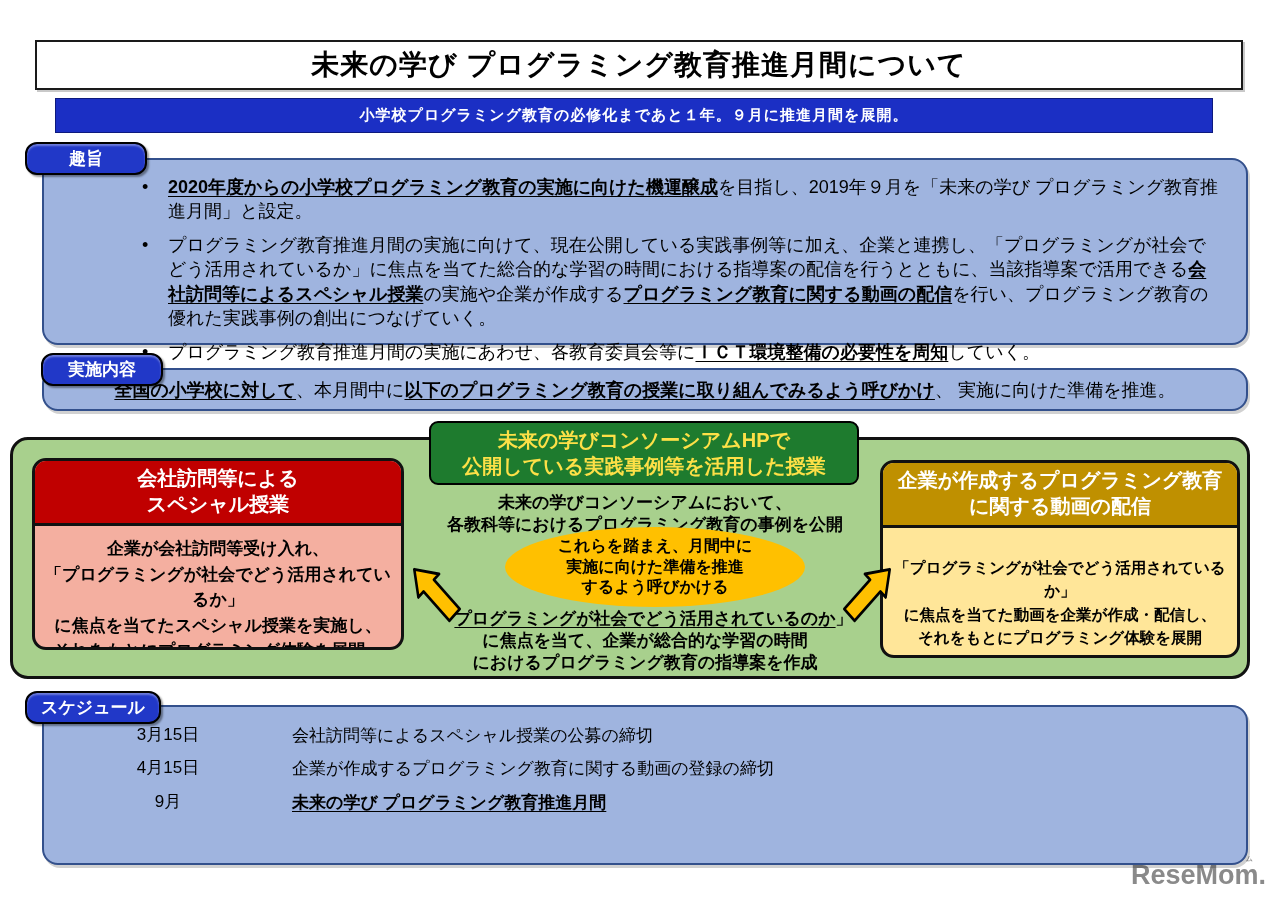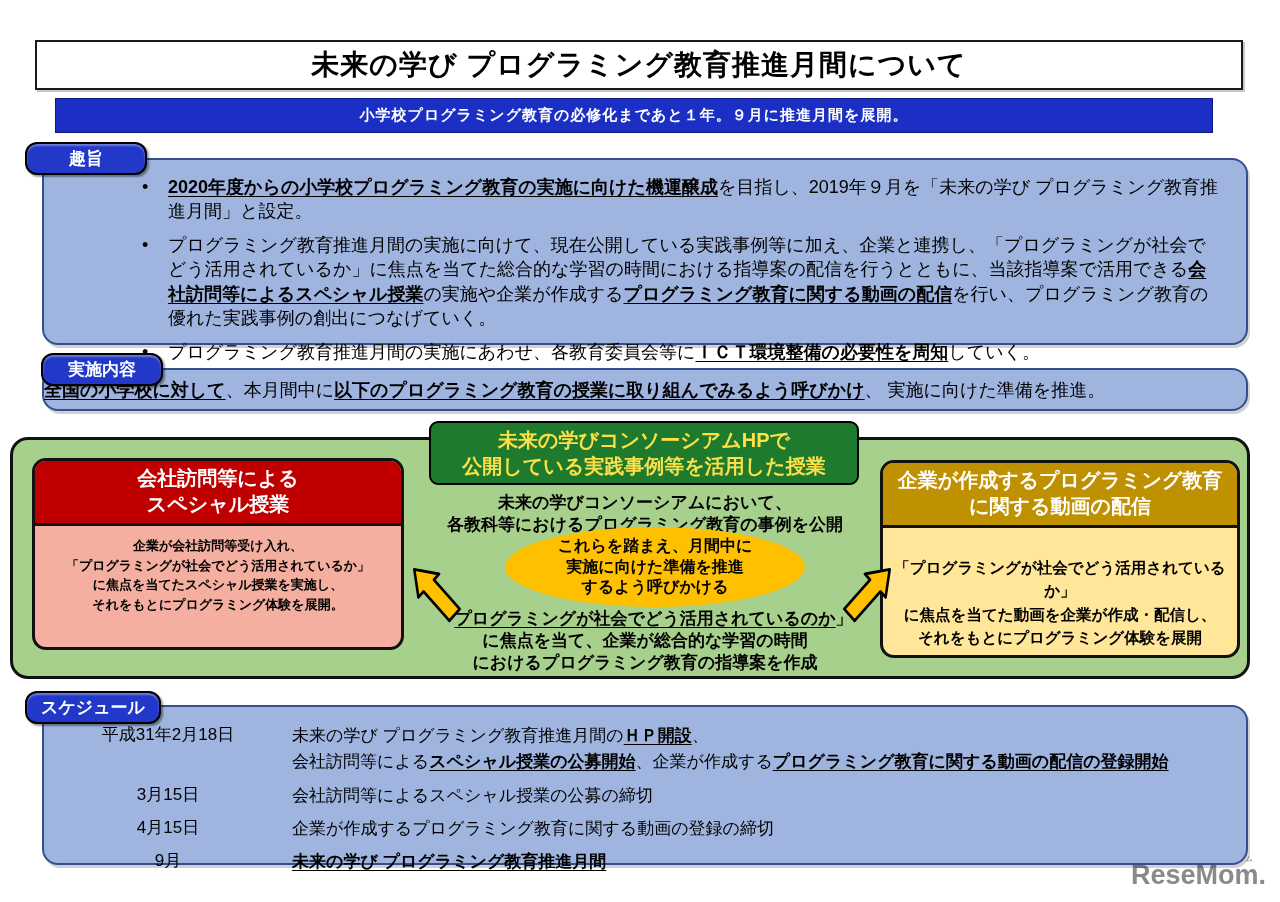--- a/index.html
+++ b/index.html
@@ -36,21 +36,21 @@
   #tab-jisshi{top:353px;left:41px;width:122px;text-align:center;}
   #tab-schedule{top:691px;left:25px;width:136px;}
 
   
   .bluebox{
     position:absolute;left:42px;width:1206px;background:#9FB4DF;
     border:2px solid #33508C;border-radius:16px;box-sizing:border-box;
     box-shadow:2px 3px 0 rgba(0,0,0,.18);
   }
   #box-shushi{top:158px;height:187px;z-index:1;}
-  #box-jisshi{top:368px;height:43px;display:flex;align-items:center;font-size:18px;z-index:1;}
+  #box-jisshi{top:368px;height:43px;display:flex;align-items:center;justify-content:center;font-size:18px;z-index:1;}
   #box-schedule{top:705px;height:160px;z-index:1;}
 
   #box-shushi ul{margin:0;padding:15px 24px 0 100px;list-style:none;font-size:18px;line-height:1.36;}
   #box-shushi li{position:relative;margin-bottom:9px;margin-left:24px;}
   #box-shushi li::before{content:"\2022";position:absolute;left:-26px;top:0;}
 
   
   #diagram{
     position:absolute;top:437px;left:10px;width:1240px;height:242px;
     background:#A8D08D;border:3px solid #111;border-radius:18px;box-sizing:border-box;z-index:2;
@@ -77,21 +77,21 @@
   }
   .card{position:absolute;border:3px solid #111;border-radius:14px;overflow:hidden;box-sizing:border-box;z-index:4;}
   #left-card{top:458px;left:32px;width:372px;height:192px;background:#F4AFA0;}
   #right-card{top:460px;left:880px;width:360px;height:198px;background:#FFE699;}
   .card-header{
     color:#fff;font-weight:bold;font-size:20px;text-align:center;line-height:1.3;
     padding:4px 0 6px;border-bottom:3px solid #111;
   }
   #left-card .card-header{background:#C00000;}
   #right-card .card-header{background:#BF9000;}
-  .card-body{text-align:center;font-weight:bold;font-size:13px;line-height:1.5;padding:10px 4px;}
+  .card-body{text-align:center;font-weight:bold;font-size:17px;line-height:1.5;padding:10px 4px;}
   #right-card .card-body{padding-top:28px;font-size:15.5px;}
 
   .arrow{position:absolute;z-index:5;}
   #arrow-left{top:560px;left:406px;}
   #arrow-right{top:560px;left:836px;}
 
   
   #box-schedule .rows{padding:16px 20px 0 0;}
   .srow{display:flex;margin-bottom:7px;}
   .srow .date{width:248px;text-align:center;font-size:17px;flex-shrink:0;}
@@ -184,27 +184,20 @@
 </svg>
 <svg class="arrow" id="arrow-right" width="62" height="70" viewBox="0 0 60 60" preserveAspectRatio="none">
   <polygon points="52,8 28,12 33,17 8,42 18,52 43,27 48,32" fill="#FFC000" stroke="#000" stroke-width="2.5" stroke-linejoin="round"></polygon>
 </svg>
 
 <div class="tab" id="tab-schedule">
   <span>スケジュール</span>
 </div>
 <div class="bluebox" id="box-schedule">
   <div class="rows">
-    <div class="srow">
-      <div class="date">平成31年2月18日</div>
-      <div class="content">
-        <div><span>未来の学び プログラミング教育推進月間の</span><span class="run-bu">ＨＰ開設</span><span>、</span></div>
-        <div><span>会社訪問等による</span><span class="run-bu">スペシャル授業の公募開始</span><span>、企業が作成する</span><span class="run-bu">プログラミング教育に関する動画の配信の登録開始</span></div>
-      </div>
-    </div>
     <div class="srow">
       <div class="date">3月15日</div>
       <div class="content">
         <div><span>会社訪問等によるスペシャル授業の公募の締切</span></div>
       </div>
     </div>
     <div class="srow">
       <div class="date">4月15日</div>
       <div class="content">
         <div><span>企業が作成するプログラミング教育に関する動画の登録の締切</span></div>

